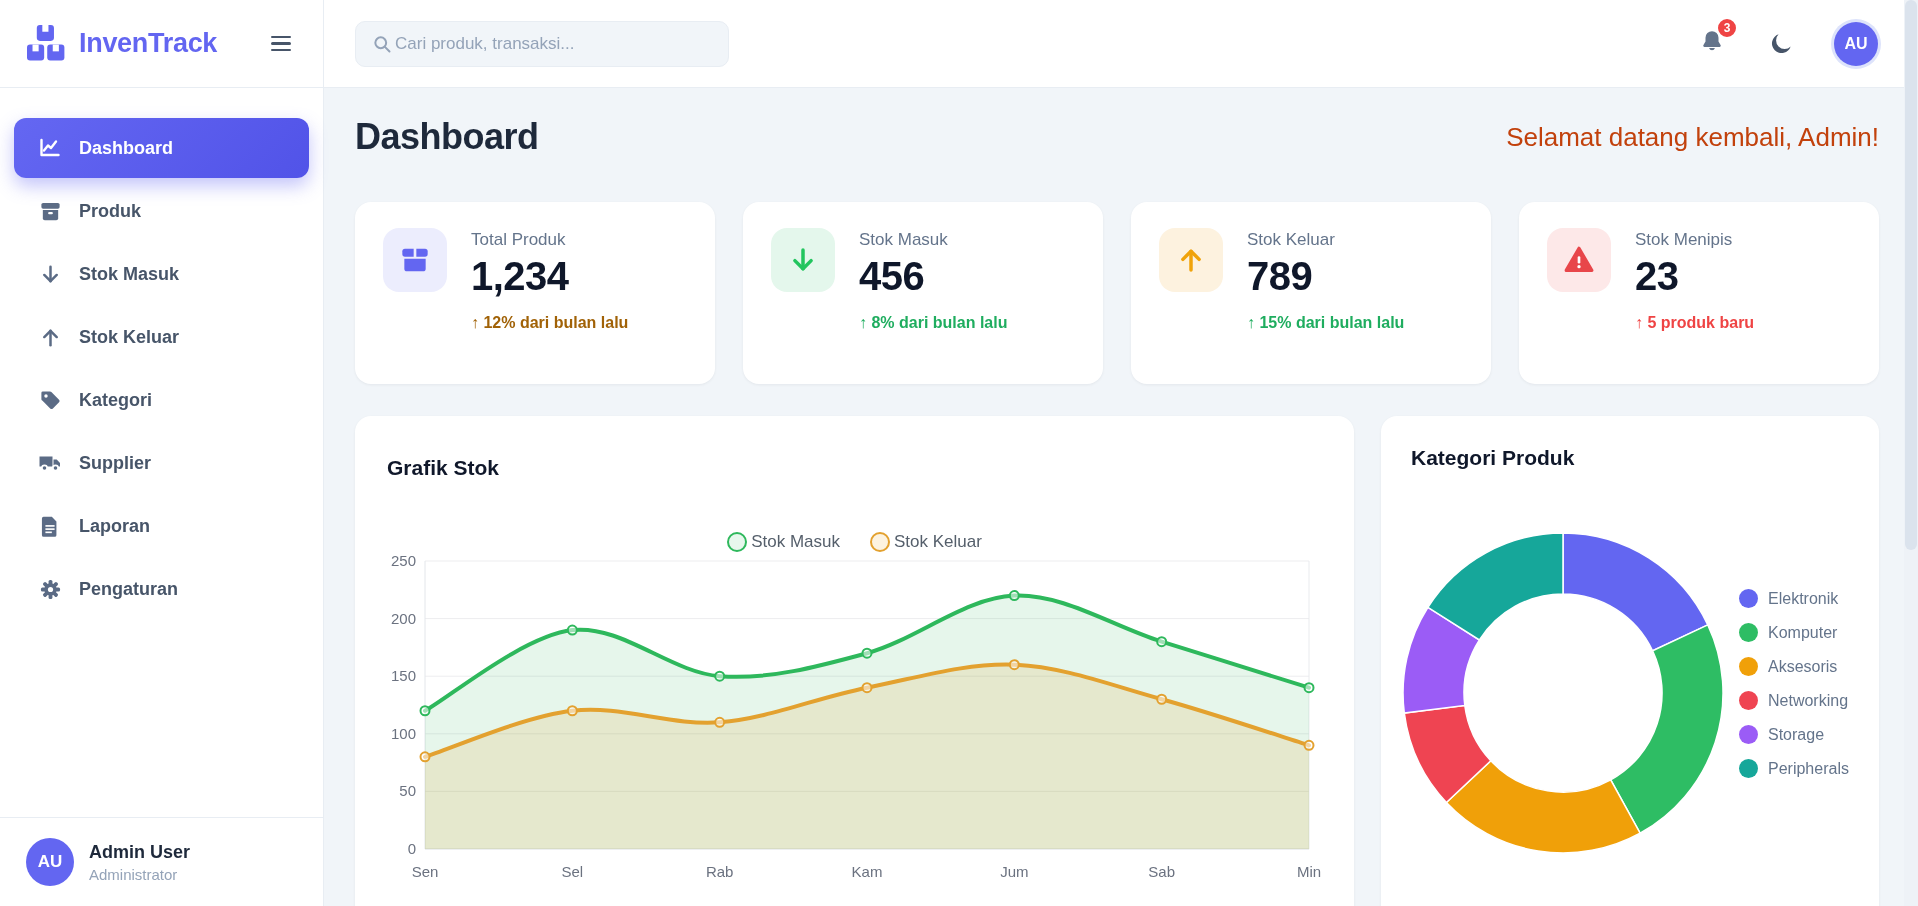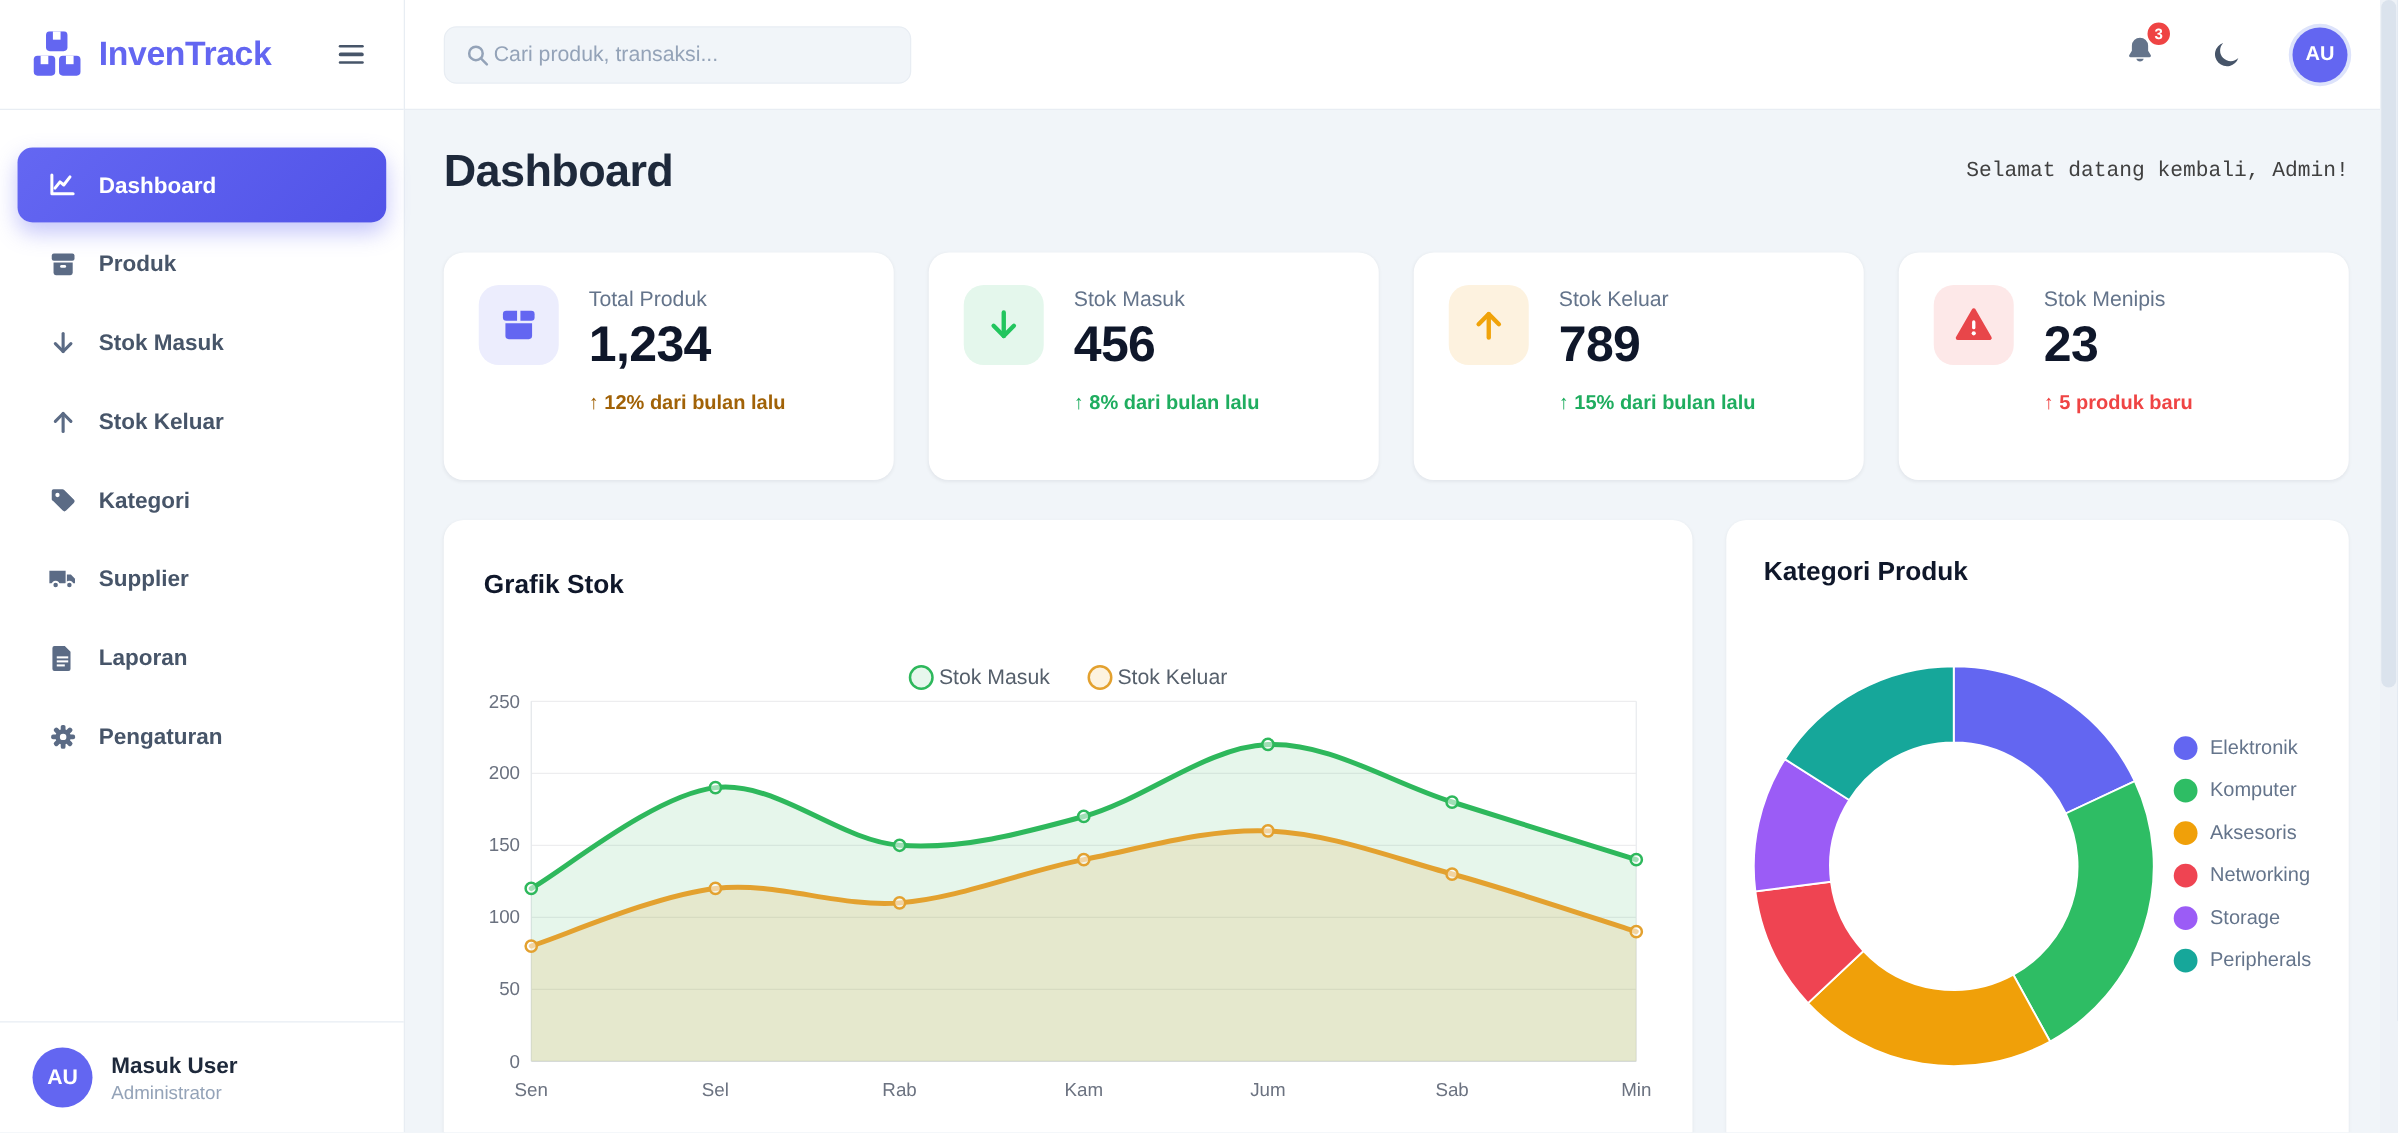--- a/index.html
+++ b/index.html
@@ -31,21 +31,21 @@
   .searchbox input::placeholder { color:#94a3b8; }
   .topbar-right { margin-left:auto; display:flex; align-items:center; gap:36px; }
   .bell-wrap { position:relative; cursor:pointer; color:#64748b; padding:4px; }
   .badge { position:absolute; top:-8px; right:-9px; min-width:22px; height:22px; border-radius:11px; background:#ef4444; border:2px solid #fff; color:#fff; font-size:12px; font-weight:bold; display:flex; align-items:center; justify-content:center; }
   .moon-btn { background:none; border:none; cursor:pointer; color:#475569; display:flex; padding:4px; }
   .top-avatar { width:44px; height:44px; border-radius:50%; background:#6366f1; color:#fff; font-weight:bold; font-size:16px; display:flex; align-items:center; justify-content:center; box-shadow:0 0 0 3px #dde3fb; cursor:pointer; }
 
   .content { flex:1; padding:28px 39px 0 31px; overflow:hidden; }
   .title-row { display:flex; align-items:center; margin-bottom:44px; }
   .page-title { font-size:36px; font-weight:800; color:#1e293b; letter-spacing:-0.5px; }
-  .welcome { margin-left:auto; font-size:17px; color:#404040;font-family:Liberation Mono, monospace; }
+  .welcome { margin-left:auto; font-size:26px; color:#c2410c; }
 
   
   .cards-row { display:flex; gap:28px; margin-bottom:32px;justify-content:space-between; }
   .stat-card { flex:1; height:182px; background:#fff; border-radius:16px; box-shadow:0 1px 3px rgba(15,23,42,.06); padding:26px 28px; display:flex; gap:24px; }
   .stat-icon { width:64px; height:64px; border-radius:16px; display:flex; align-items:center; justify-content:center; flex:0 0 64px; }
   .stat-label { font-size:17px; color:#64748b; font-weight:500; margin-top:2px; }
   .stat-value { font-size:40px; font-weight:800; color:#0f172a; letter-spacing:-0.5px; margin-top:4px; }
   .stat-change { font-size:16px; font-weight:600; margin-top:15px; }
 
   
@@ -178,21 +178,21 @@
             <circle cx="12" cy="12" r="2.7" fill="#fff"></circle>
           </svg>
       </span>
       <span>Pengaturan</span>
     </a>
   </nav>
 
   <div class="sidebar-footer">
     <div class="avatar-circle">AU</div>
     <div>
-      <div class="sf-name">Masuk User</div>
+      <div class="sf-name">Admin User</div>
       <div class="sf-role">Administrator</div>
     </div>
   </div>
 </aside>
 
 <div class="main">
   <header class="topbar">
     <div class="searchbox">
       <span style="display:flex">
         <svg width="20" height="20" viewBox="0 0 24 24" fill="none" stroke="#94a3b8" stroke-width="2.4" stroke-linecap="round">

